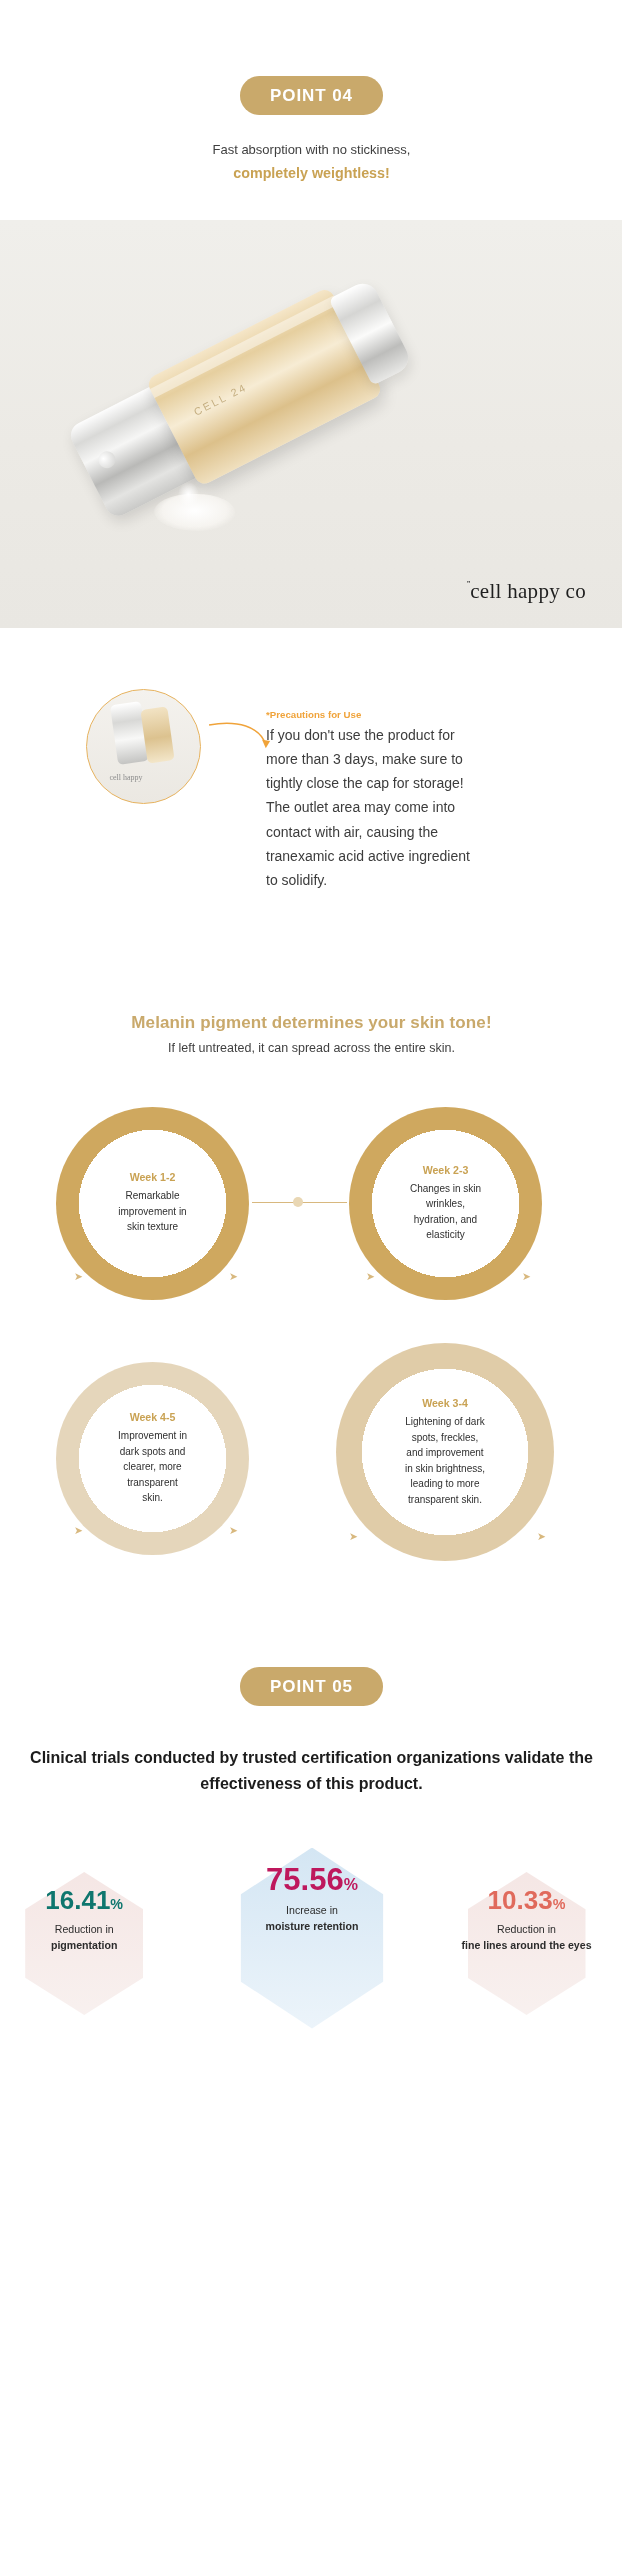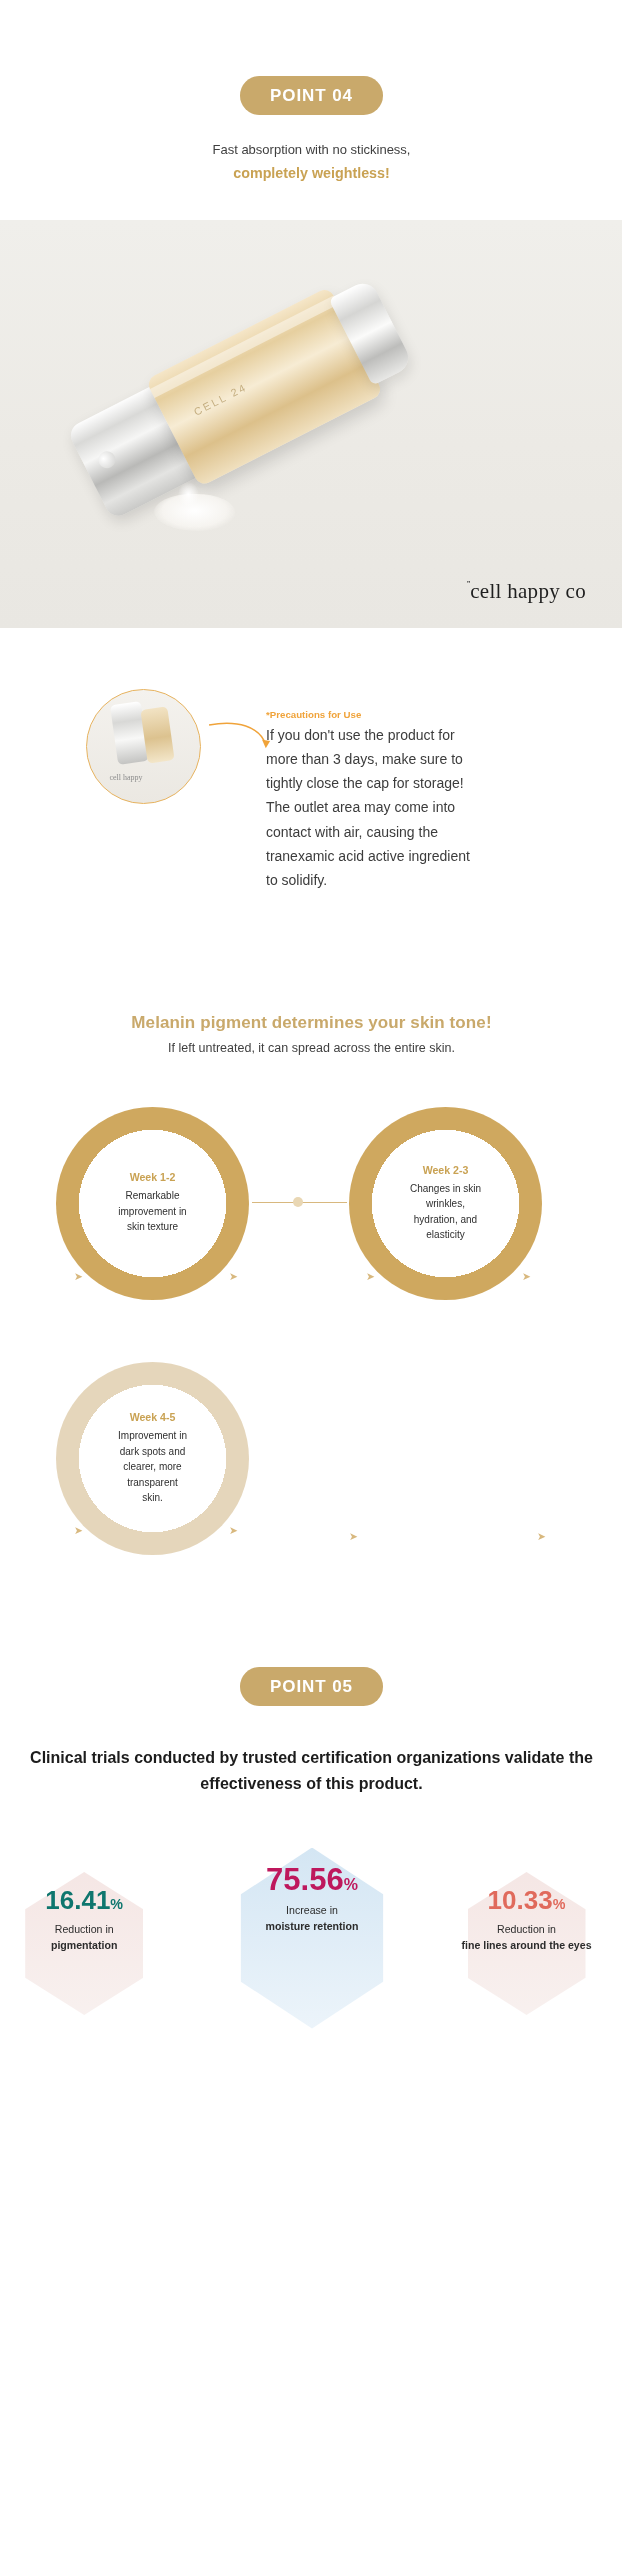--- a/index.html
+++ b/index.html
@@ -277,20 +277,26 @@
       <div class="wk">Week 2-3</div>
       <div class="desc">Changes in skin wrinkles, hydration, and elasticity</div>
     </div>
   </div>
   <div class="ring ring-3">
     <div class="inner">
       <div class="wk">Week 4-5</div>
       <div class="desc">Improvement in dark spots and clearer, more transparent skin.</div>
     </div>
   </div>
+  <div class="ring ring-4">
+    <div class="inner">
+      <div class="wk">Week 3-4</div>
+      <div class="desc">Lightening of dark spots, freckles, and improvement in skin brightness, leading to more transparent skin.</div>
+    </div>
+  </div>
 
   <span class="arrow-mark" style="left:74px;  top:176px;">➤</span>
   <span class="arrow-mark" style="left:229px;  top:176px;">➤</span>
   <span class="arrow-mark" style="left:366px;  top:176px;">➤</span>
   <span class="arrow-mark" style="left:522px;  top:176px;">➤</span>
   <span class="arrow-mark" style="left:74px;  top:430px;">➤</span>
   <span class="arrow-mark" style="left:229px;  top:430px;">➤</span>
   <span class="arrow-mark" style="left:349px;  top:436px;">➤</span>
   <span class="arrow-mark" style="left:537px;  top:436px;">➤</span>
 </section>

